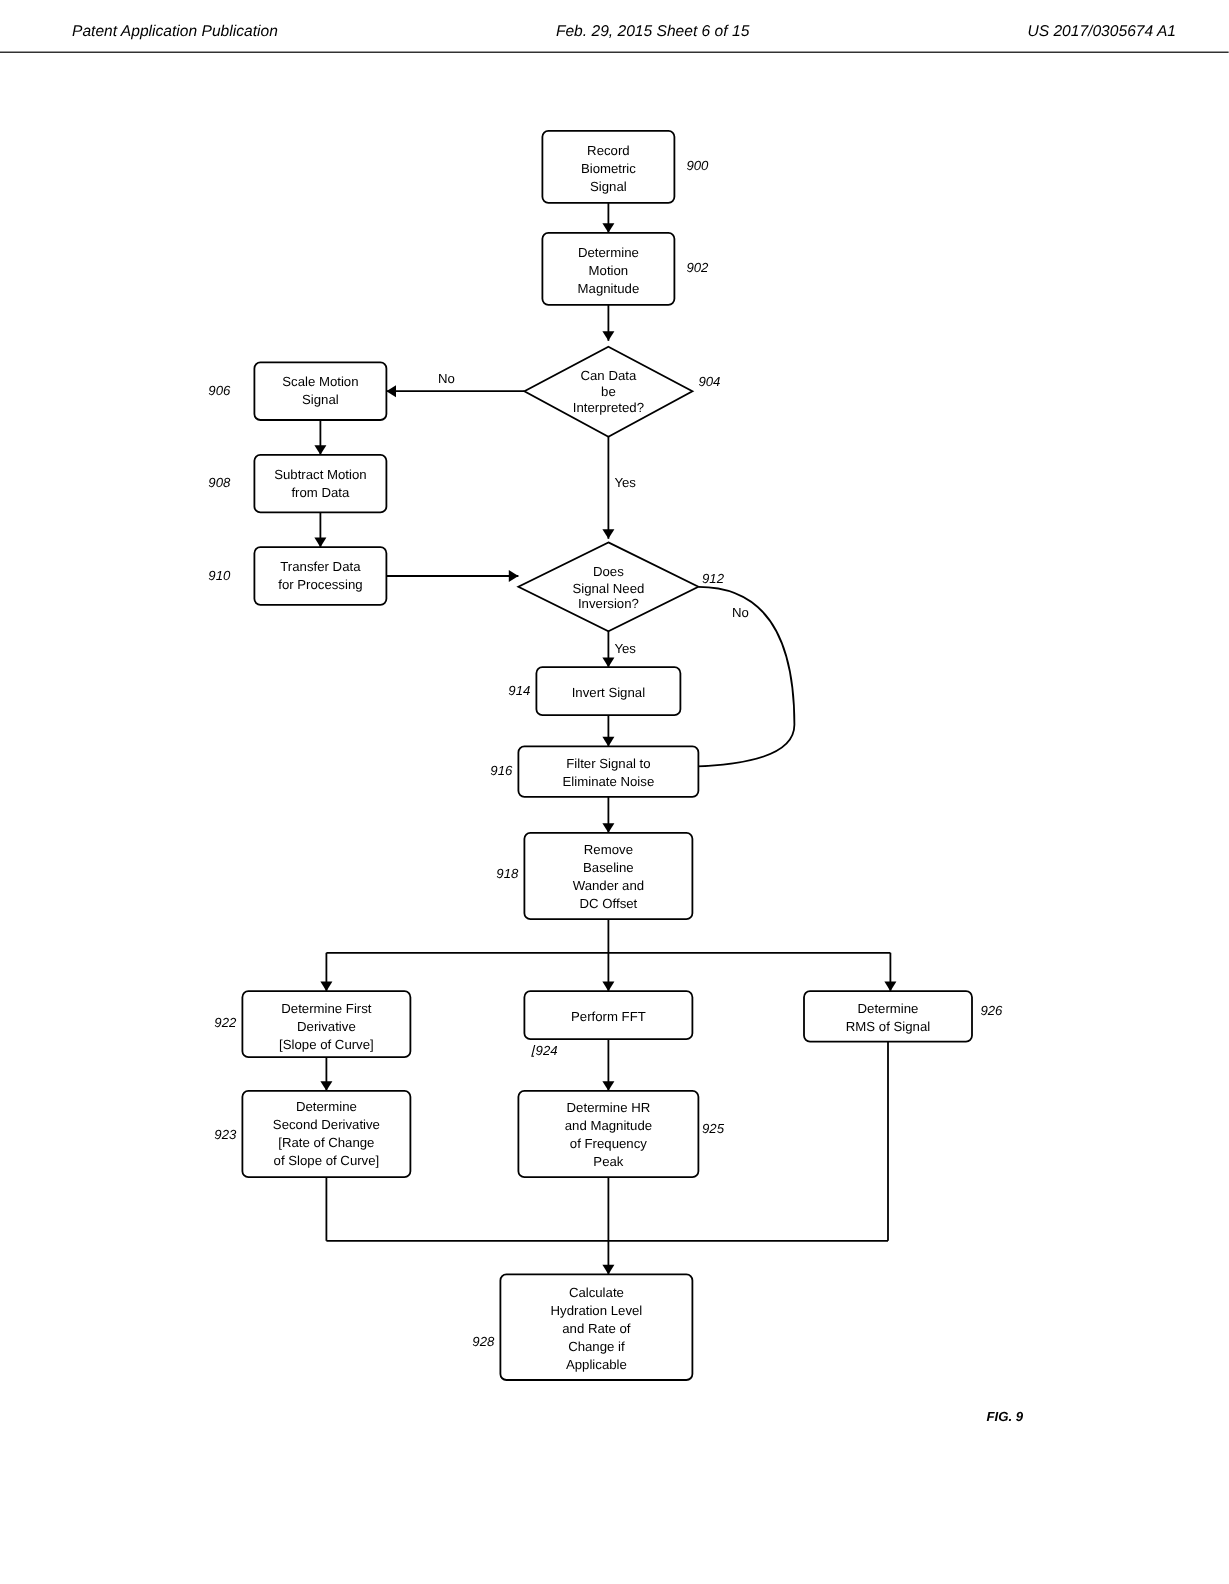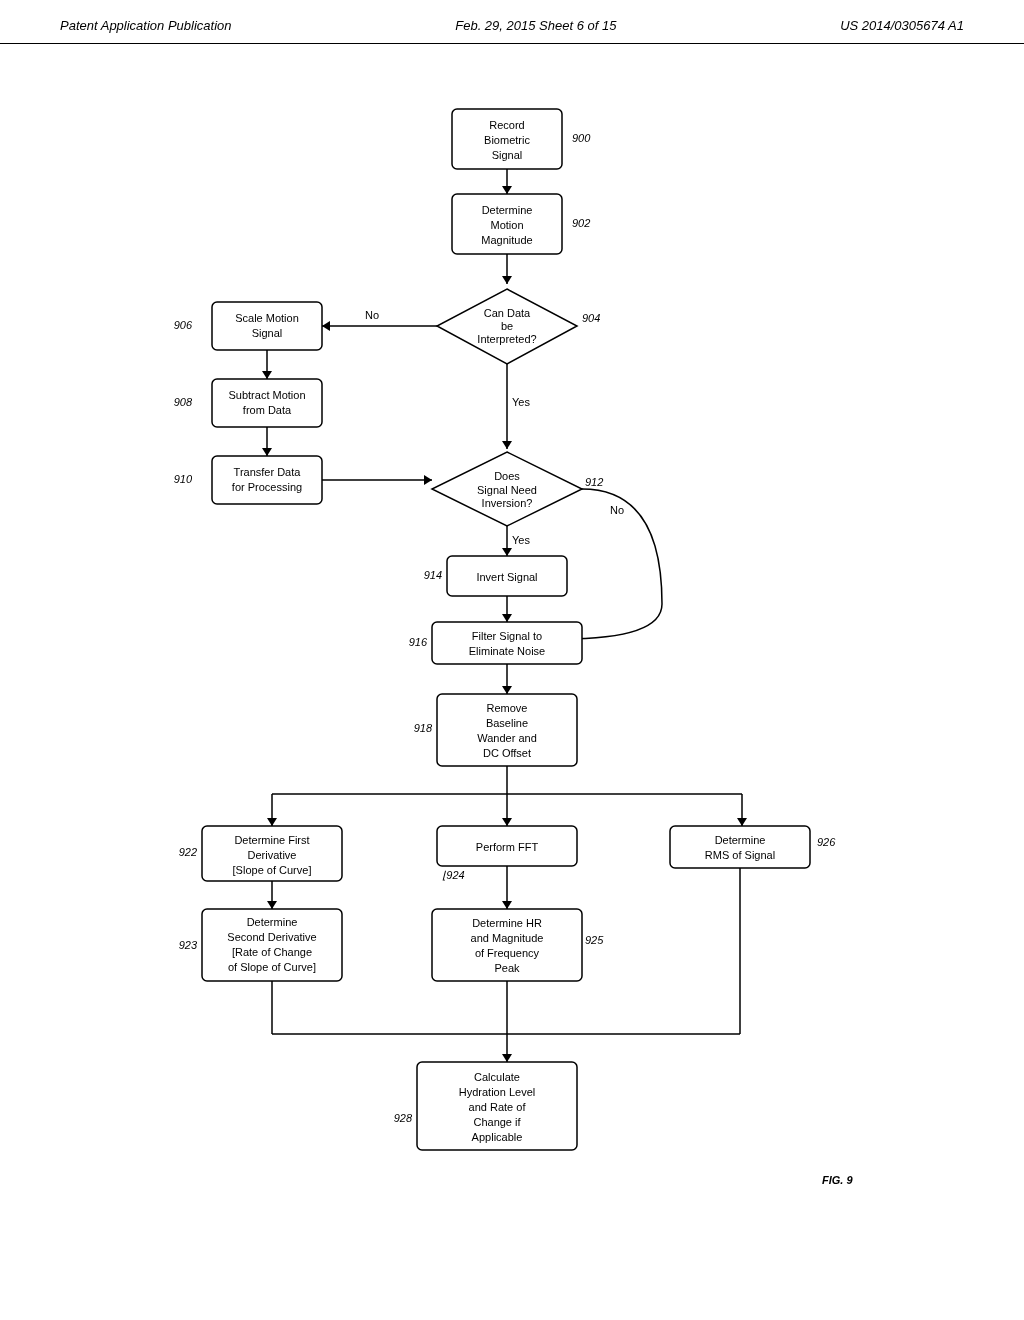--- a/index.html
+++ b/index.html
@@ -6,21 +6,21 @@
     body {
       background: #fff;
       font-family: Arial, sans-serif;
       width: 1024px;
       min-height: 1320px;
       position: relative;
     }
     .header {
       display: flex;
       justify-content: space-between;
-      padding: 18px 60px 10px 60px;
+      padding: 18px 44px 10px 60px;
       font-size: 13px;
       font-style: italic;
       border-bottom: 1px solid #000;
       margin-bottom: 10px;
       align-items: flex-end;
     }
     .header span { font-style: italic; font-size: 13px; }
     .diagram-area {
       position: relative;
       width: 100%;
@@ -46,21 +46,21 @@
       font-size: 11px;
       fill: #000;
     }
   </style>
 </head>
 <body>
 
 <div class="header">
   <span>Patent Application Publication</span>
   <span>Feb. 29, 2015   Sheet 6 of 15</span>
-  <span>US 2014/0305674 A1</span>
+  <span>US 2017/0305674 A1</span>
 </div>
 
 <div class="diagram-area">
 <svg width="900" height="1230" viewBox="0 0 900 1230">
 
   <rect class="box-rect" x="390" y="35" width="110" height="60" rx="5" ry="5"></rect>
   <text x="445" y="55" text-anchor="middle" font-size="11">Record</text>
   <text x="445" y="70" text-anchor="middle" font-size="11">Biometric</text>
   <text x="445" y="85" text-anchor="middle" font-size="11">Signal</text>
   <text x="510" y="68" text-anchor="start" font-size="13" font-style="italic">900</text>

